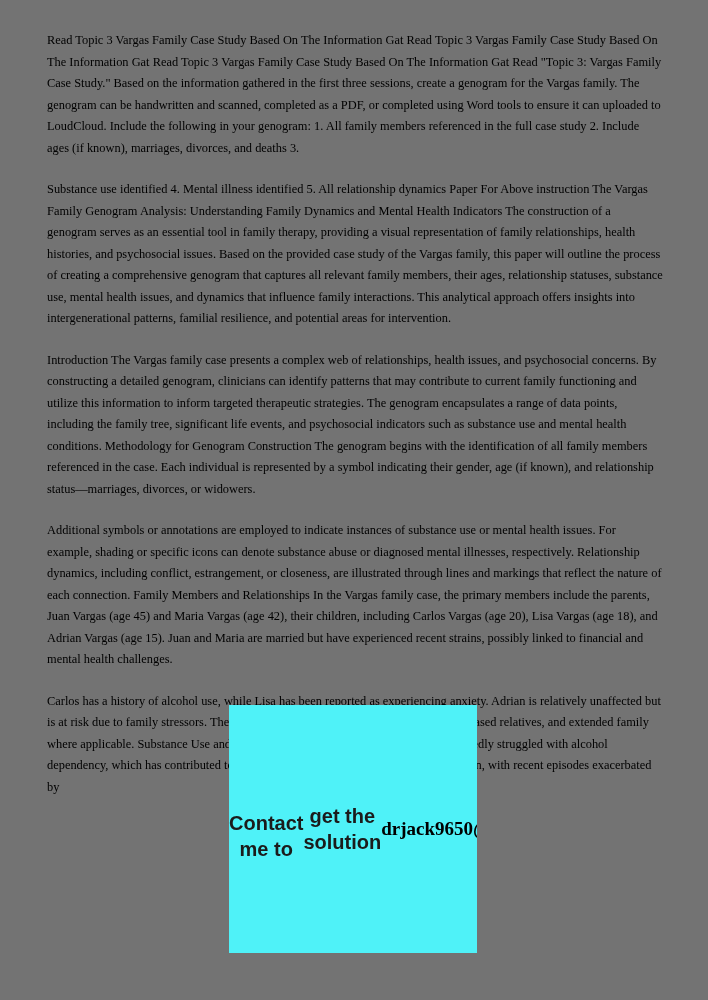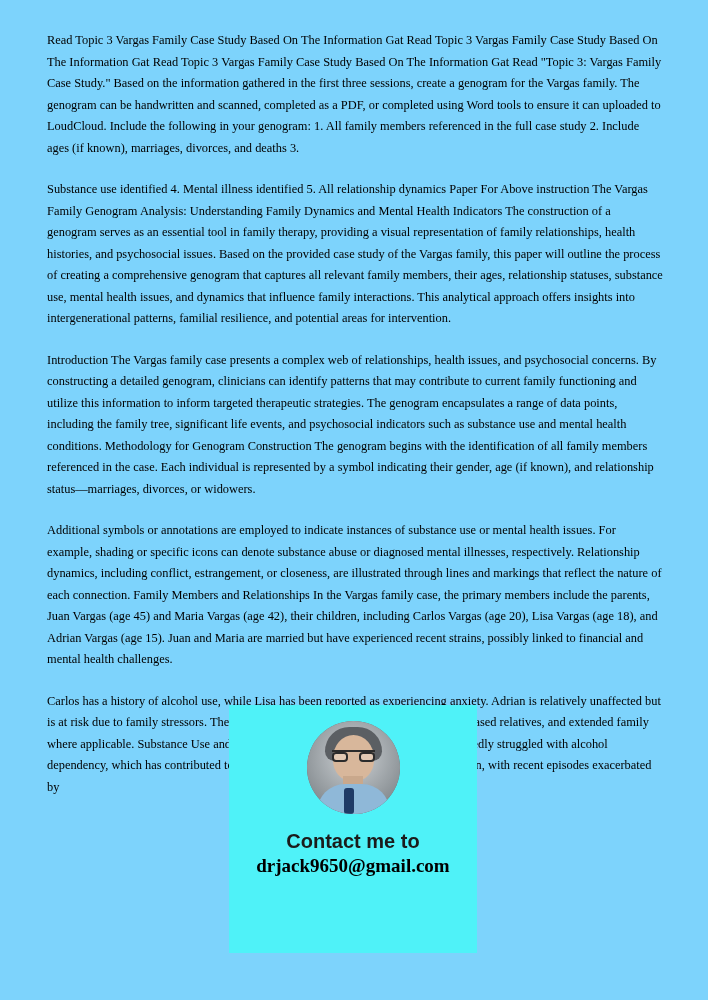--- a/index.html
+++ b/index.html
@@ -14,21 +14,21 @@
     color: #000000;
     position: relative;
     overflow: hidden;
   }
   .page {
     position: absolute;
     left: 0;
     top: 0;
     width: 708px;
     height: 1000px;
-    background: #7dd3fc;
+    background: #737373;
   }
   .doc-body {
     position: absolute;
     left: 47px;
     top: 30px;
     width: 616px;
   }
   .para {
     font-size: 12.4px;
     line-height: 21.5px;
@@ -42,21 +42,21 @@
   
   .overlay-card {
     position: absolute;
     left: 229px;
     top: 705px;
     width: 248px;
     height: 248px;
     background: #4ff2f8;
     box-sizing: border-box;
     display: flex;
-    flex-direction: column;
+    flex-direction: row;
     align-items: center;
     overflow: hidden;
   }
   .avatar {
     width: 93px;
     height: 93px;
     border-radius: 50%;
     margin-top: 16px;
     background: #7a7f83;
     position: relative;
@@ -175,15 +175,16 @@
     <div class="avatar">
       <div class="bg"></div>
       <div class="hair"></div>
       <div class="face"></div>
       <div class="glasses"></div>
       <div class="neck"></div>
       <div class="shirt"></div>
       <div class="tie"></div>
     </div>
     <div class="overlay-line1">Contact me to</div>
+    <div class="overlay-line2">get the solution</div>
     <div class="overlay-email">drjack9650@gmail.com</div>
   </div>
 </div>
 
 </body></html>

